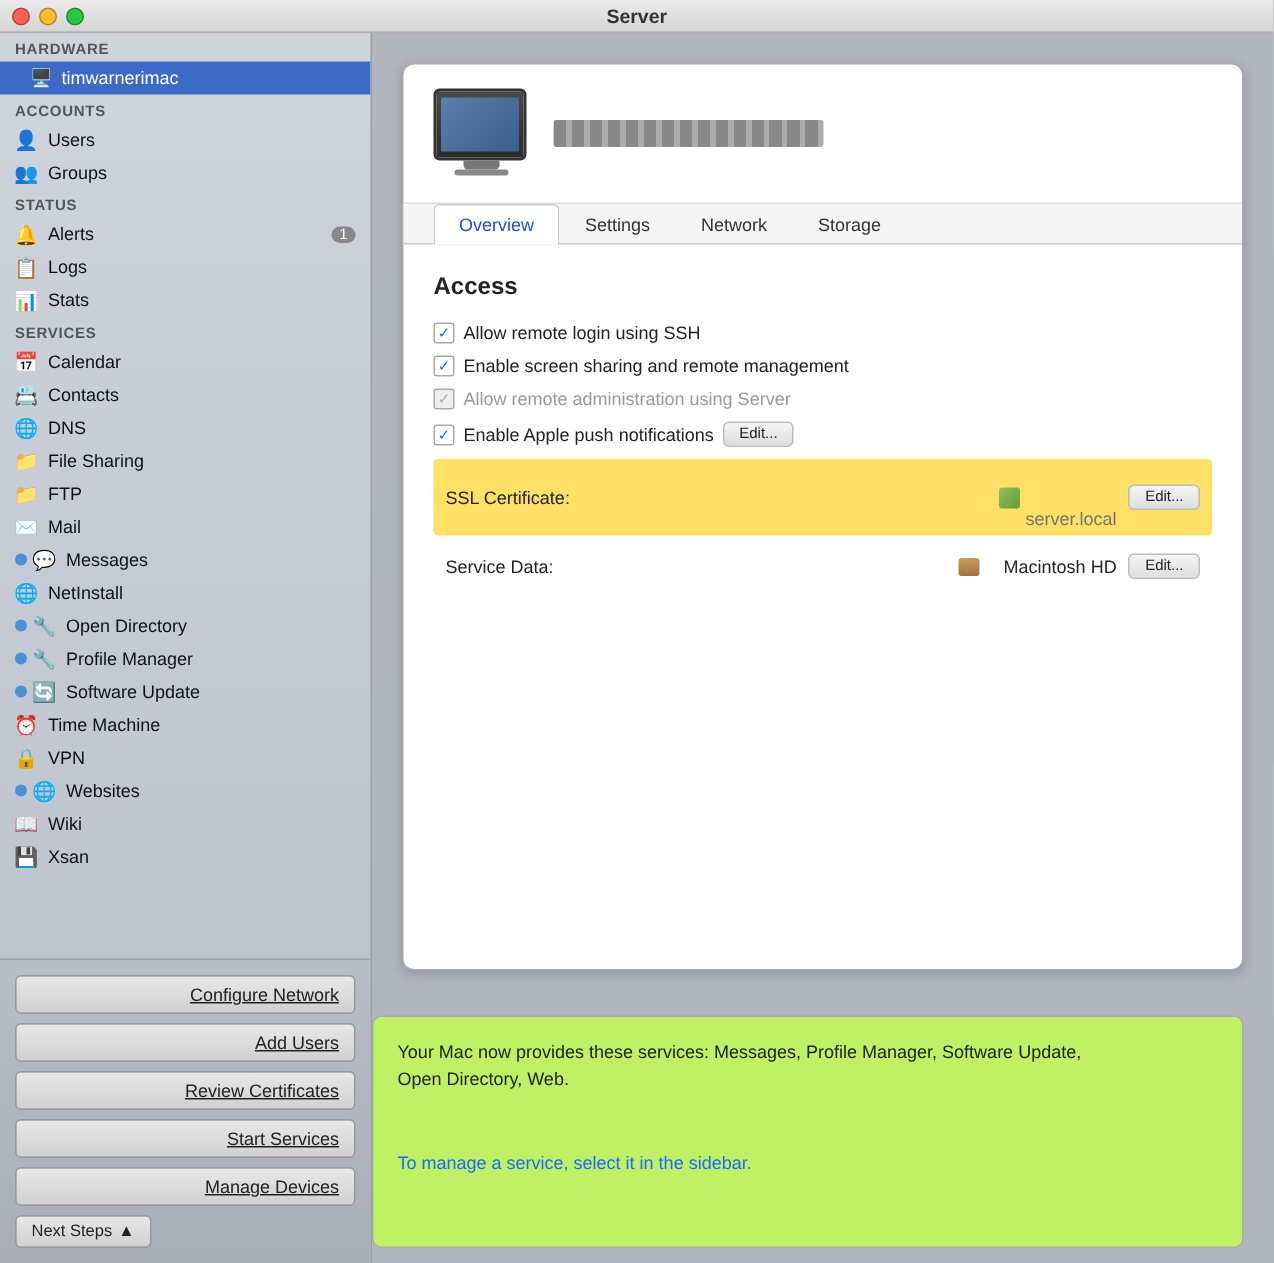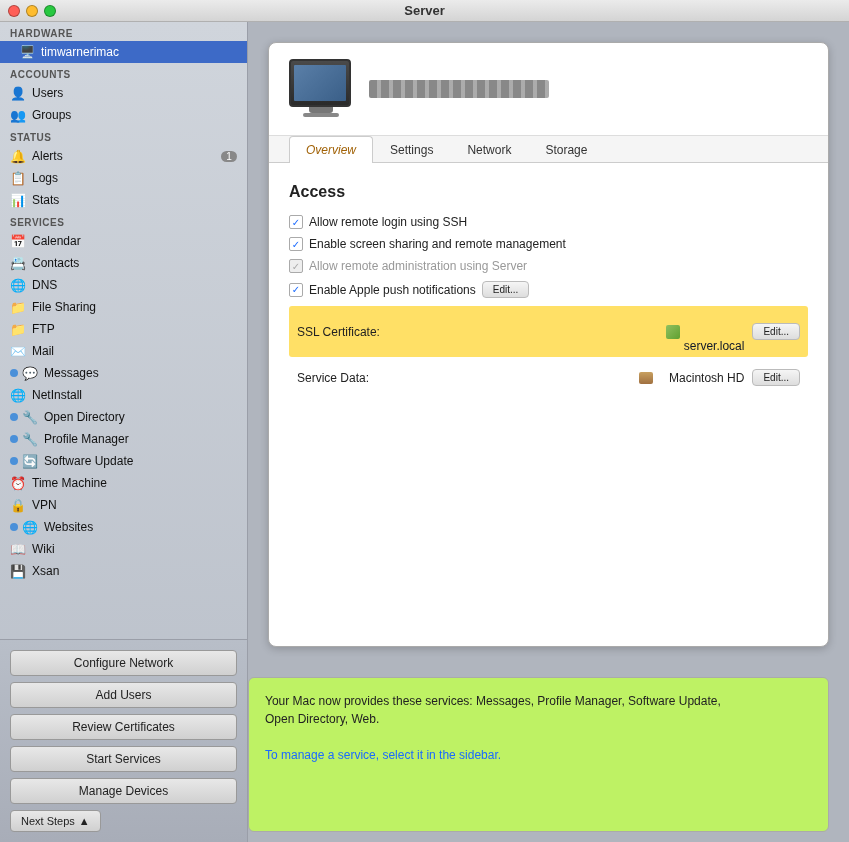--- a/index.html
+++ b/index.html
@@ -126,22 +126,23 @@
     }
 
     .sidebar-btn {
       background: linear-gradient(to bottom, #e8e8e8, #d0d0d0);
       border: 1px solid #999;
       border-radius: 4px;
       padding: 5px 10px;
       cursor: pointer;
       font-size: 12px;
       color: #222;
-      text-align: center;
+      text-align: right;
       width: 100%;
+      text-decoration: underline;
     }
 
     .next-steps-btn {
       background: linear-gradient(to bottom, #e8e8e8, #d0d0d0);
       border: 1px solid #999;
       border-radius: 4px;
       padding: 4px 10px;
       cursor: pointer;
       font-size: 11px;
       color: #222;
@@ -211,22 +212,21 @@
       cursor: pointer;
       border: 1px solid transparent;
       border-bottom: none;
       margin-bottom: -1px;
       border-radius: 4px 4px 0 0;
       color: #333;
     }
     .tab.active {
       background: white;
       border-color: #ccc;
-      color: #a16207;
-      font-style: italic;
+      color: #1d4ed8;
     }
 
     
     .tab-content {
       padding: 20px;
       flex: 1;
       overflow-y: auto;
     }
 
     .access-title {
@@ -336,20 +336,21 @@
       border-radius: 6px;
       border: 1px solid #aaa;
       padding: 14px 16px;
       font-size: 12px;
       color: #222;
       line-height: 1.5;
     }
     .info-link {
       color: #1a6aff;
       cursor: pointer;
+      margin-top: 20px;
     }
 
     
     .monitor-wrap {
       position: relative;
       width: 64px;
       height: 60px;
       flex-shrink: 0;
     }
     .monitor-body {
@@ -566,21 +567,21 @@
           <div class="checkbox-row">
             <div class="checkbox-icon checked">✓</div>
             <span>Enable Apple push notifications</span>
             <button class="edit-btn">Edit...</button>
           </div>
 
           <div class="ssl-row">
             <span class="ssl-label">SSL Certificate:</span>
             <span class="ssl-cert-value">
               <span style="display:inline-block;width:14px;height:14px;background:linear-gradient(135deg,#90c060,#60a030);border-radius:2px;"></span>
-              <span style="color:#0f172a;margin-top:29px;">server.local</span>
+              <span style="color:#737373;margin-top:29px;">server.local</span>
             </span>
             <button class="edit-btn">Edit...</button>
           </div>
 
           <div class="data-row">
             <span class="data-label">Service Data:</span>
             <span class="data-value">
               <span style="display:inline-block;width:14px;height:12px;background:linear-gradient(to bottom,#c8a060,#a07040);border-radius:2px;"></span>
               <span>Macintosh HD</span>
             </span>

